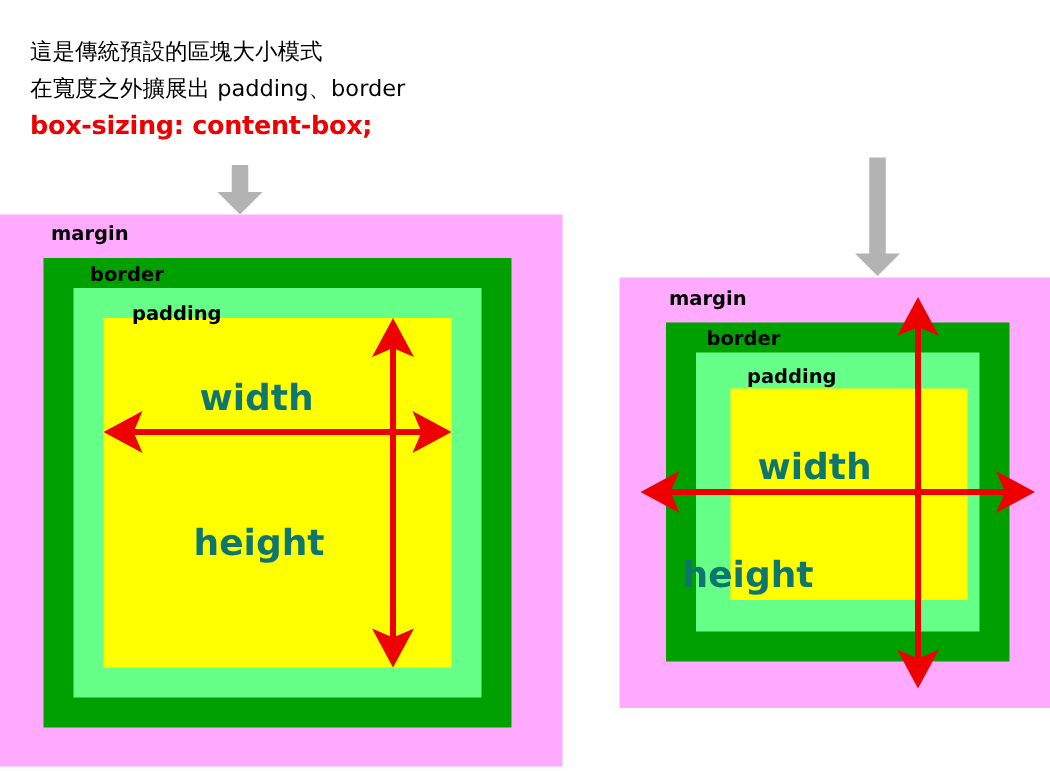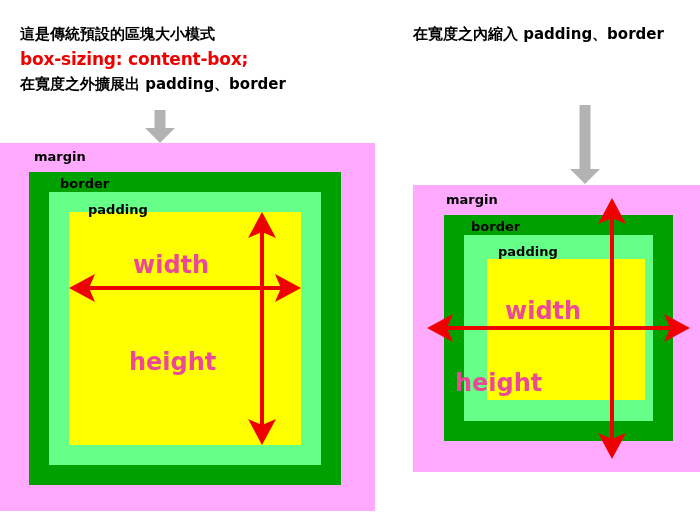--- a/index.html
+++ b/index.html
@@ -21,21 +21,21 @@
     position: absolute;
     white-space: nowrap;
   }
   .caption .line {
     display: block;
     color: #000000;
     font-size: 15px;
     line-height: 25px;
     font-weight: normal;
   }
-  .caption .line.bold-cn { font-weight: bold; }
+  .caption .line.bold-cn { font-weight: normal; }
   .caption .line.code {
     color: #ee0000;
     font-weight: bold;
     font-size: 17px;
     letter-spacing: -0.2px;
   }
 
   #caption-left  { left: 20px; top: 22px; }
   #caption-right { left: 413px; top: 22px; }
 
@@ -70,43 +70,42 @@
     position: absolute;
     color: #000000;
     font-weight: bold;
     font-size: 13px;
     line-height: 17px;
     white-space: nowrap;
     z-index: 6;
   }
   .lbl-dim {
     position: absolute;
-    color: #ec4899;
+    color: #0f766e;
     font-weight: bold;
     font-size: 24px;
     line-height: 24px;
     white-space: nowrap;
     z-index: 8;
   }
 
   
   .rarrow { position: absolute; z-index: 7; }
   .rarrow svg { display: block; overflow: visible; }
 </style>
 </head>
 <body>
 
 <div class="caption" id="caption-left">
   <span class="line bold-cn">這是傳統預設的區塊大小模式</span>
+  <span class="line bold-cn">在寬度之外擴展出  padding、border</span>
   <span class="line code">box-sizing: content-box;</span>
-  <span class="line bold-cn">在寬度之外擴展出  padding、border</span>
 </div>
 
 <div class="caption" id="caption-right">
-  <span class="line bold-cn">在寬度之內縮入  padding、border</span>
 </div>
 
 <div class="grey-arrow" id="grey-left" style="left:140px; top:110px; width:40px; height:33px;">
   <div class="shaft" style="width:11px; height:20px;"></div>
   <div class="head" style="top:18px;"></div>
 </div>
 
 <div class="grey-arrow" id="grey-right" style="left:565px; top:105px; width:40px; height:80px;">
   <div class="shaft" style="width:11px; height:66px;"></div>
   <div class="head" style="top:64px;"></div>

